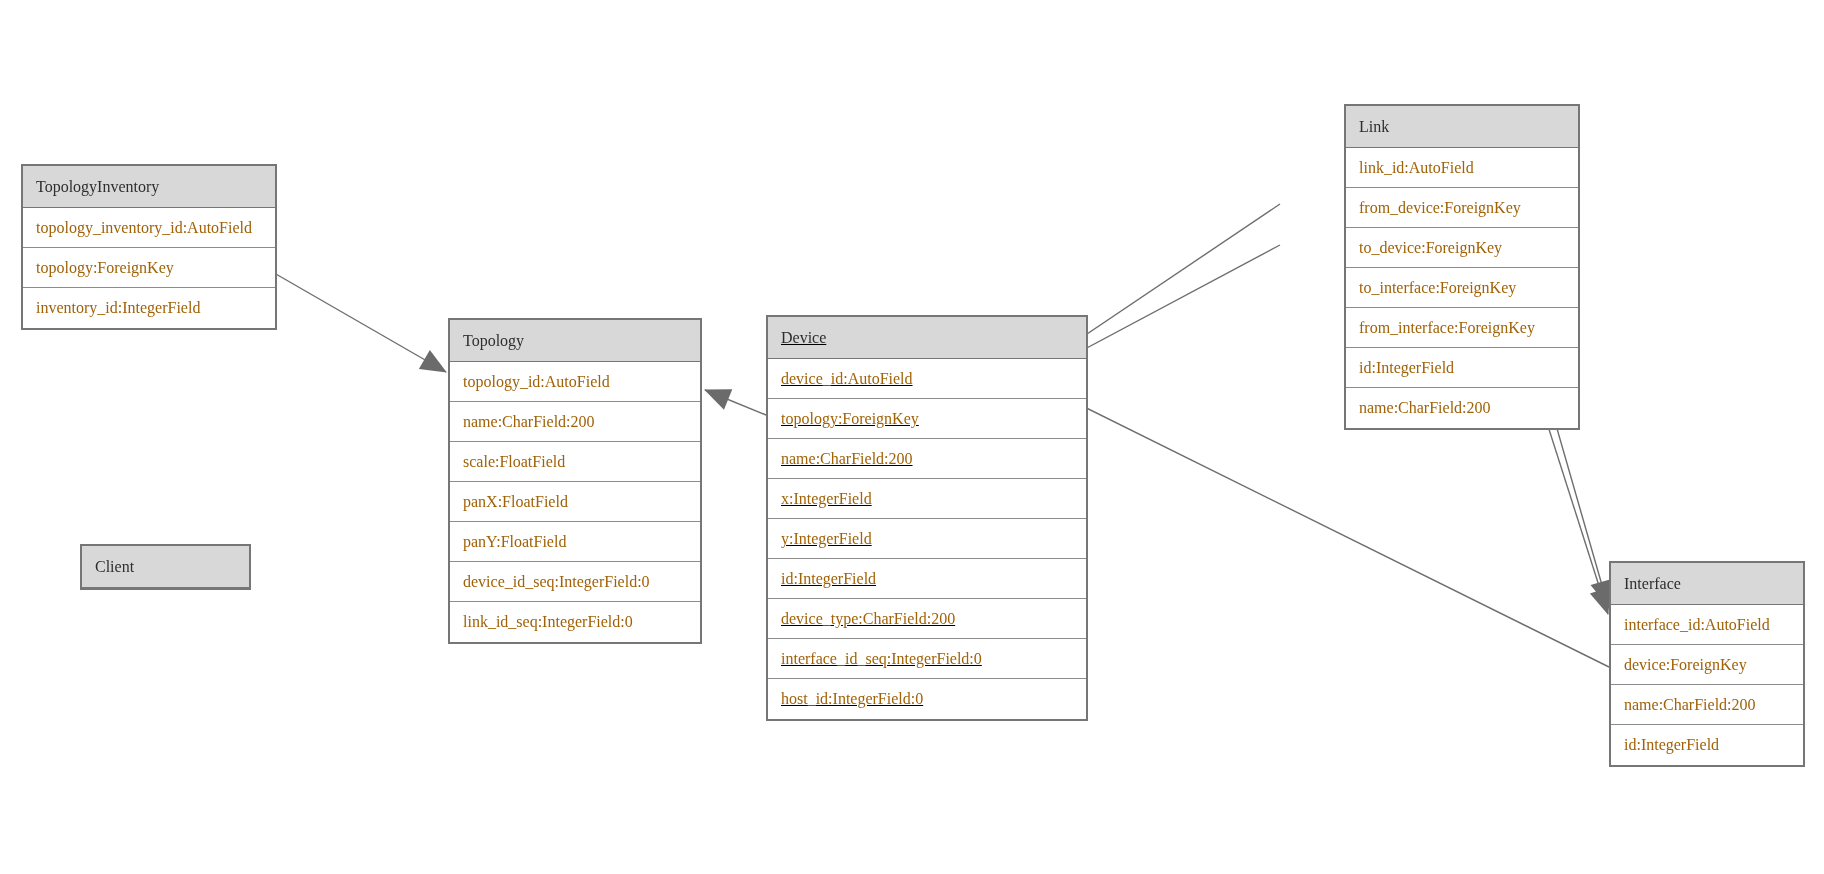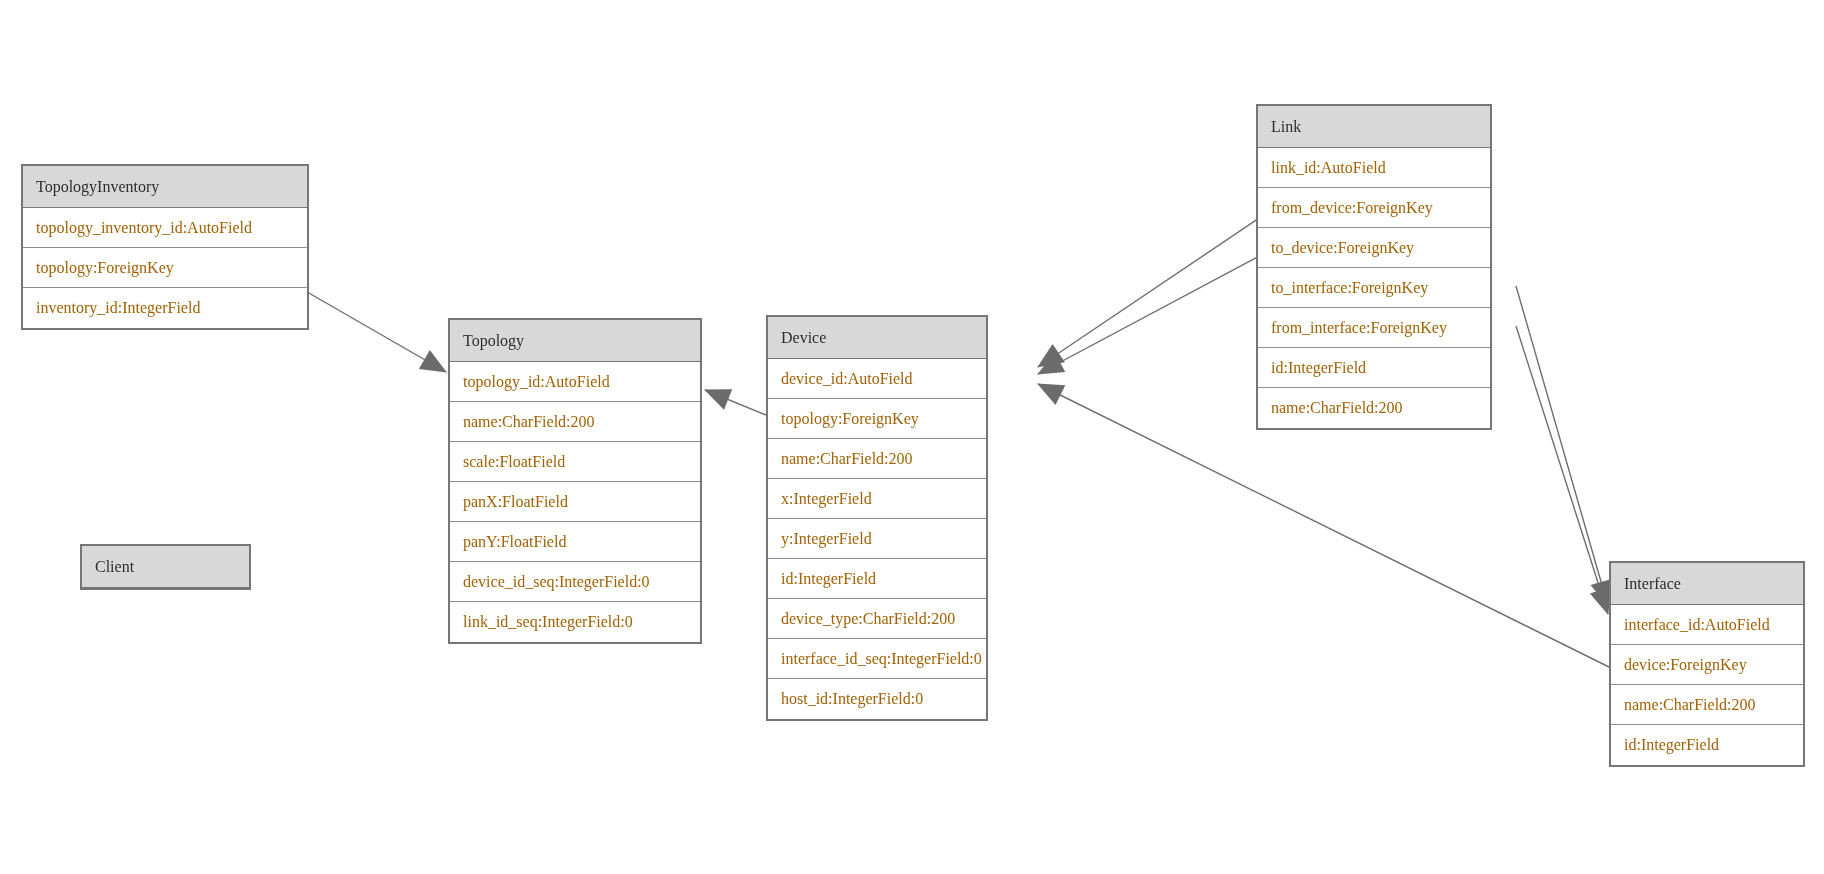--- a/index.html
+++ b/index.html
@@ -67,52 +67,52 @@
     </defs>
   <line x1="262" y1="266" x2="446" y2="372" class="edge" marker-end="url(#arrowhead)"></line>
       <line x1="766" y1="415" x2="705" y2="390" class="edge" marker-end="url(#arrowhead)"></line>
       <line x1="1280" y1="204" x2="1038" y2="367" class="edge" marker-end="url(#arrowhead)"></line>
       <line x1="1280" y1="245" x2="1038" y2="374" class="edge" marker-end="url(#arrowhead)"></line>
       <line x1="1609" y1="667" x2="1038" y2="384" class="edge" marker-end="url(#arrowhead)"></line>
       <line x1="1516" y1="286" x2="1608" y2="606" class="edge" marker-end="url(#arrowhead)"></line>
       <line x1="1516" y1="326" x2="1608" y2="614" class="edge" marker-end="url(#arrowhead)"></line>
     </svg>
   <div id="table-layer">
-      <div class="etable" style="left: 21px; top: 164px; width: 288px;">
+      <div class="etable" style="left: 21px; top: 164px; width: 256px;">
         <div class="ehead">TopologyInventory</div>
         <div class="erow">topology_inventory_id:AutoField</div>
         <div class="erow">topology:ForeignKey</div>
         <div class="erow">inventory_id:IntegerField</div>
       </div>
       <div class="etable" style="left: 448px; top: 318px; width: 254px;">
         <div class="ehead">Topology</div>
         <div class="erow">topology_id:AutoField</div>
         <div class="erow">name:CharField:200</div>
         <div class="erow">scale:FloatField</div>
         <div class="erow">panX:FloatField</div>
         <div class="erow">panY:FloatField</div>
         <div class="erow">device_id_seq:IntegerField:0</div>
         <div class="erow">link_id_seq:IntegerField:0</div>
       </div>
       <div class="etable" style="left: 80px; top: 544px; width: 171px;">
         <div class="ehead">Client</div>
       </div>
-      <div class="etable" style="left: 766px; top: 315px; width: 222px;">
+      <div class="etable" style="left: 766px; top: 315px; width: 322px; text-decoration: underline;">
         <div class="ehead">Device</div>
         <div class="erow">device_id:AutoField</div>
         <div class="erow">topology:ForeignKey</div>
         <div class="erow">name:CharField:200</div>
         <div class="erow">x:IntegerField</div>
         <div class="erow">y:IntegerField</div>
         <div class="erow">id:IntegerField</div>
         <div class="erow">device_type:CharField:200</div>
         <div class="erow">interface_id_seq:IntegerField:0</div>
         <div class="erow">host_id:IntegerField:0</div>
       </div>
-      <div class="etable" style="left: 1256px; top: 104px; width: 236px;">
+      <div class="etable" style="left: 1344px; top: 104px; width: 236px;">
         <div class="ehead">Link</div>
         <div class="erow">link_id:AutoField</div>
         <div class="erow">from_device:ForeignKey</div>
         <div class="erow">to_device:ForeignKey</div>
         <div class="erow">to_interface:ForeignKey</div>
         <div class="erow">from_interface:ForeignKey</div>
         <div class="erow">id:IntegerField</div>
         <div class="erow">name:CharField:200</div>
       </div>
       <div class="etable" style="left: 1609px; top: 561px; width: 196px;">

